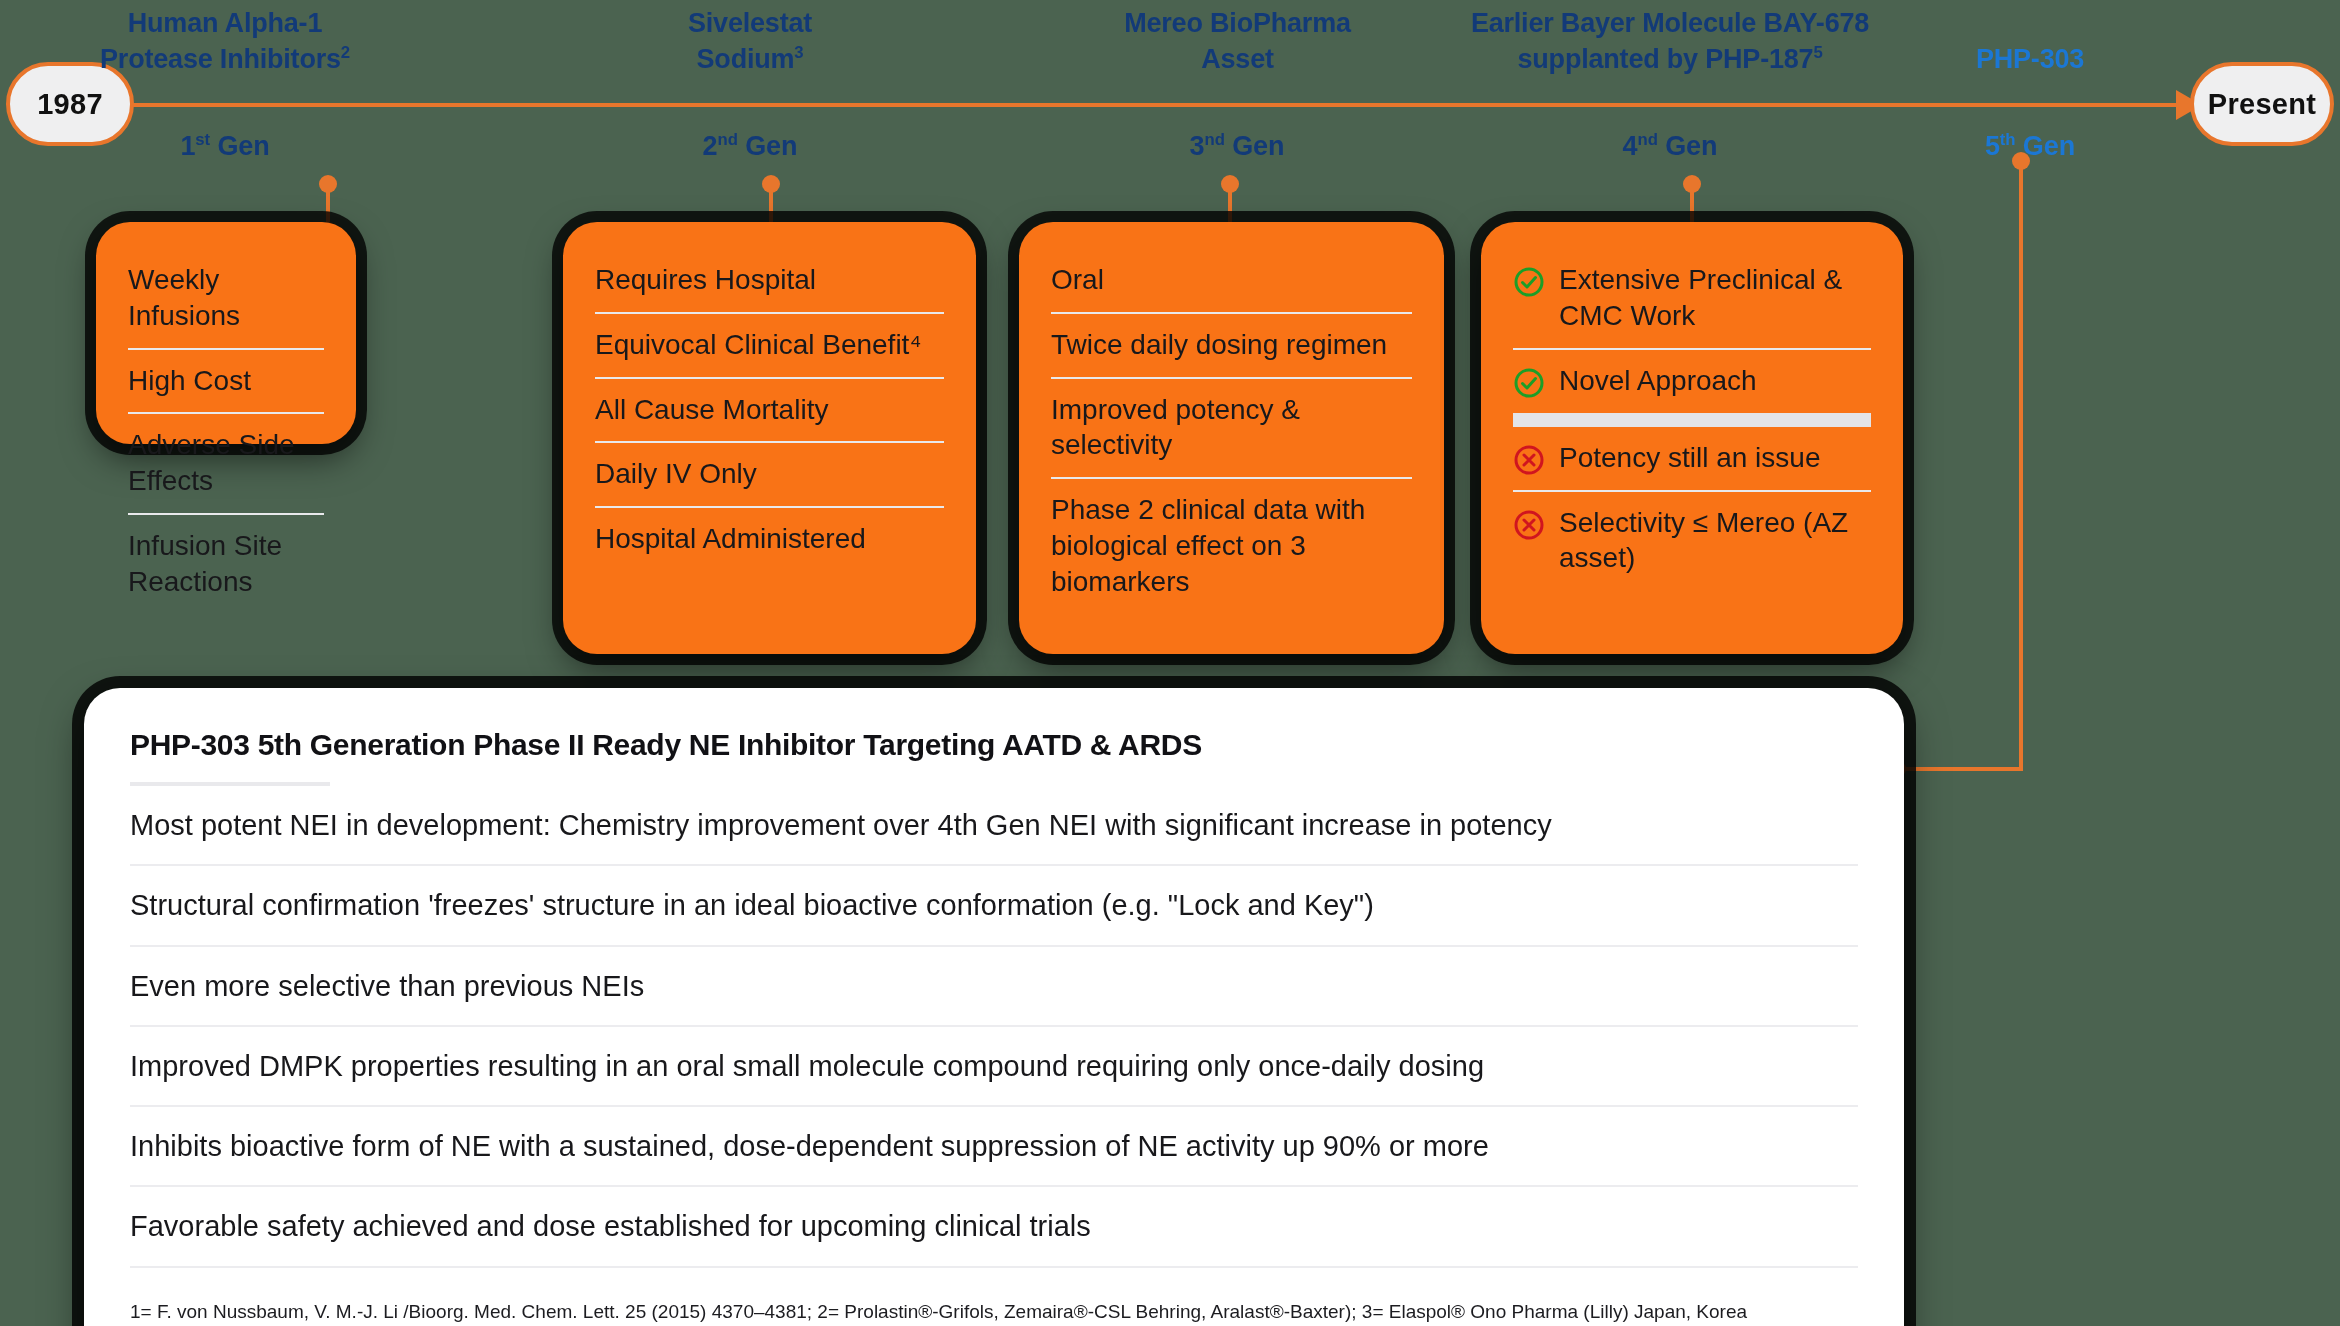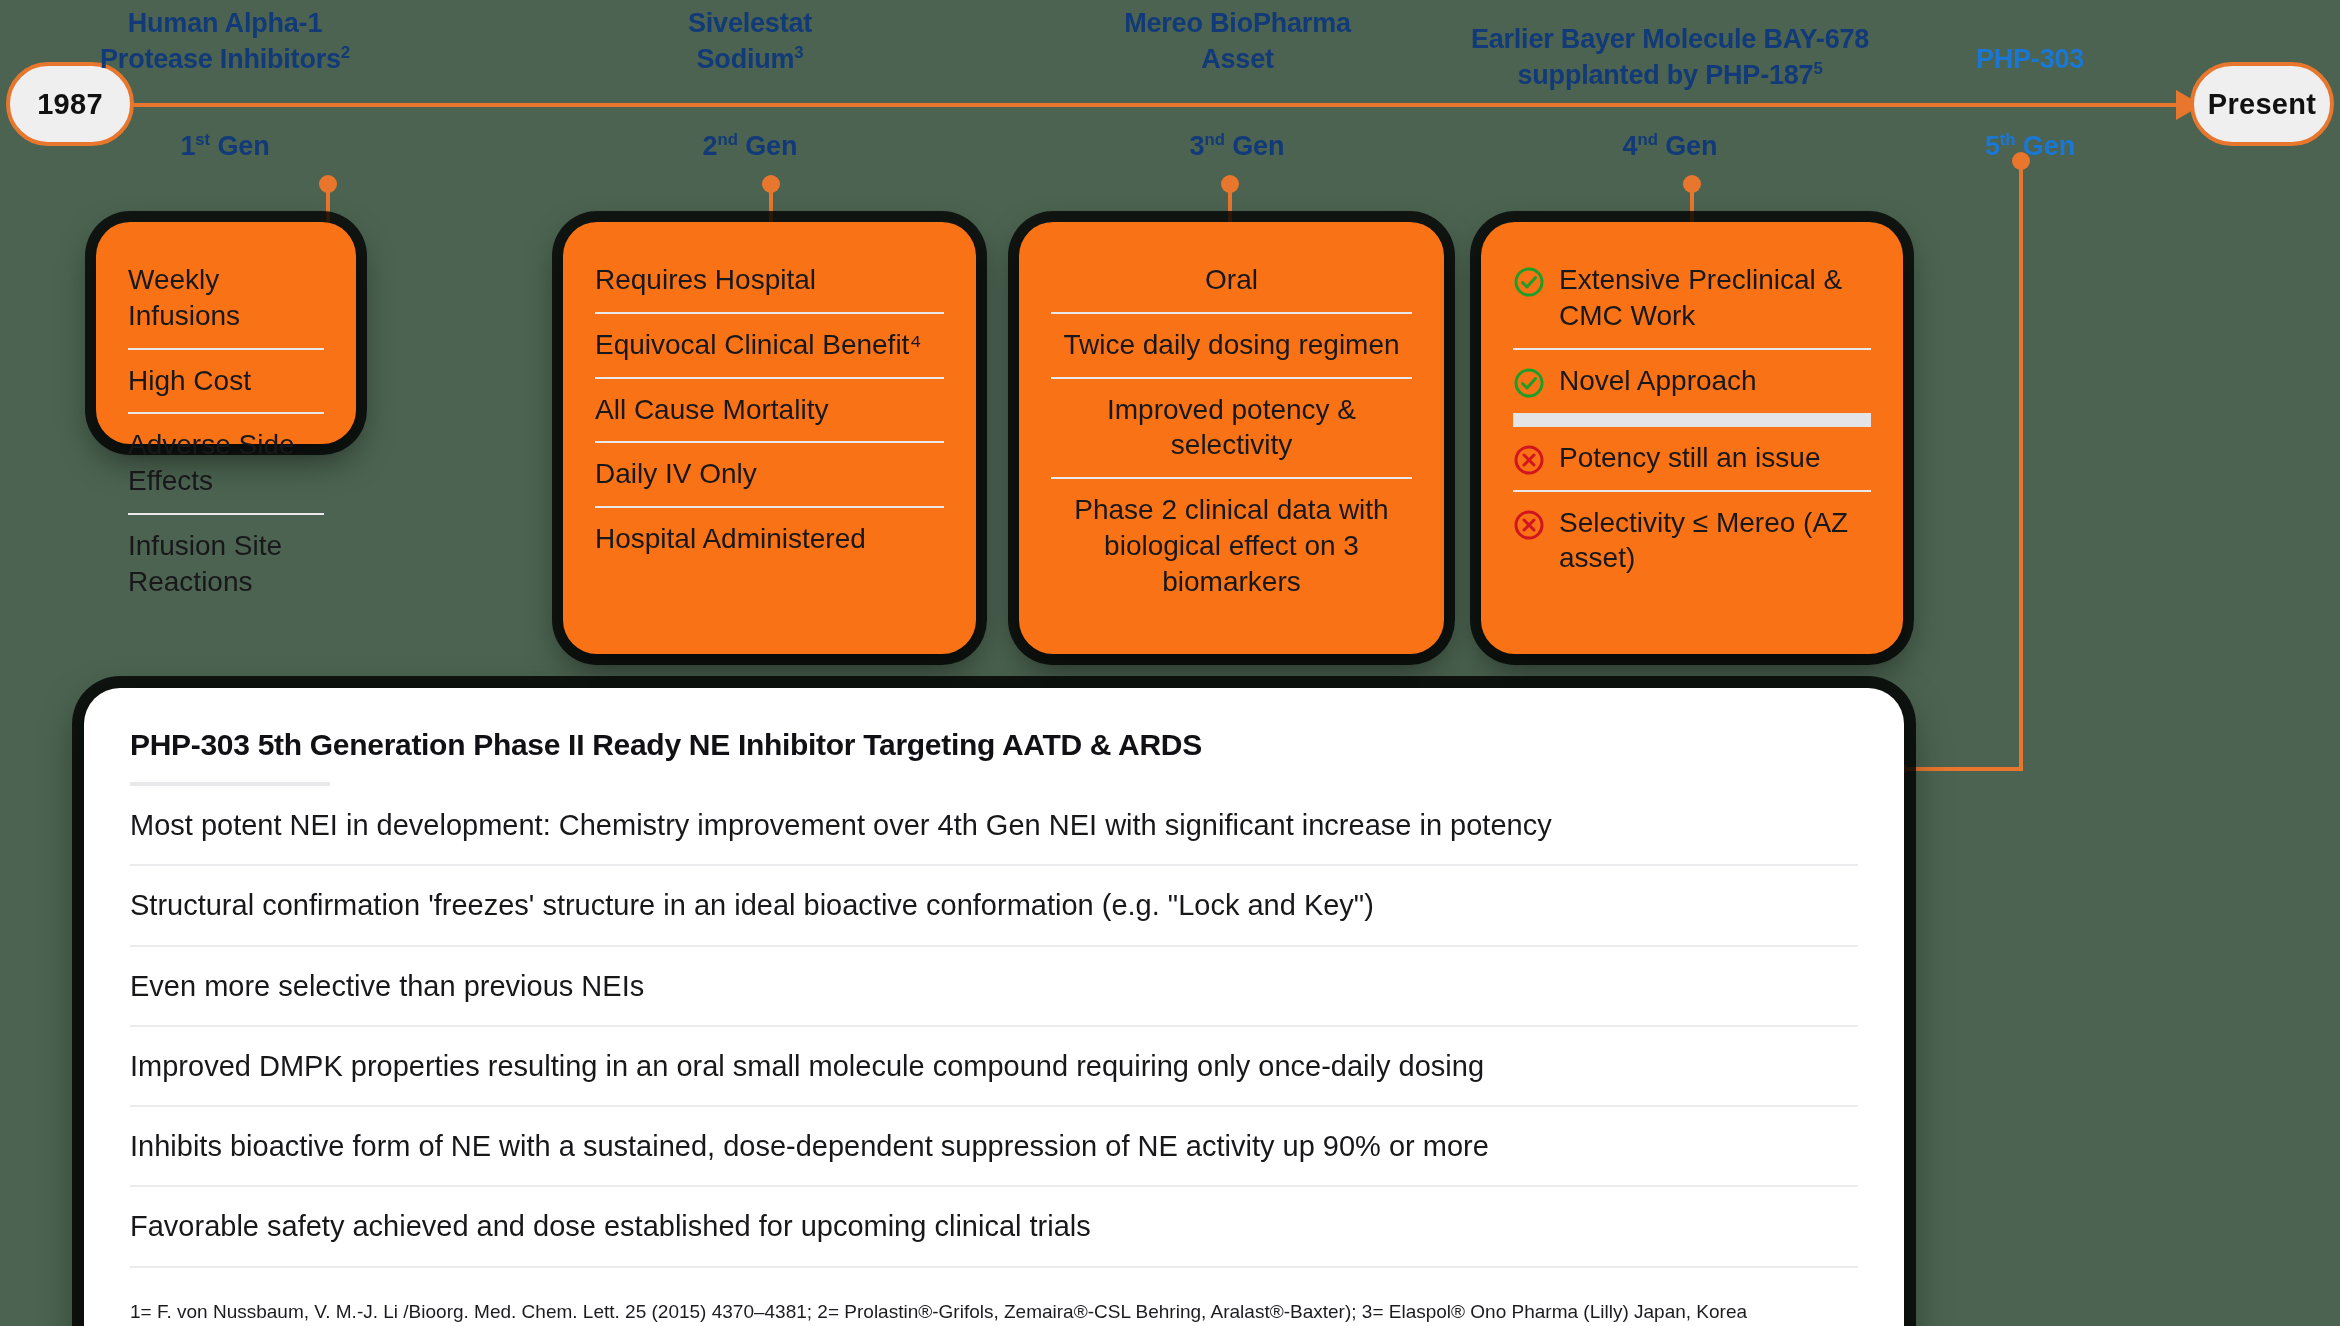--- a/index.html
+++ b/index.html
@@ -184,21 +184,21 @@
     <span>Mereo BioPharma</span><br>
     <span>Asset</span><sup></sup>
   </div>
   <div class="tl-gen-label" style="left:1152px; top:130px; width:170px;">
     <span>3</span><sup>nd</sup><span> Gen</span>
   </div>
   <div class="dot" style="left:1221px; top:175px;"></div>
   <div class="stem" style="left:1228px; top:182px; height:48px;"></div>
   <div class="dot" style="left:1221px; top:222px;"></div>
 
-  <div class="tl-top-label" style="left:1435px; top:6px; width:470px;margin-top:16px;">
+  <div class="tl-top-label" style="left:1435px; top:6px; width:470px;">
     <span>Earlier Bayer Molecule BAY-678</span><br>
     <span>supplanted by PHP-187</span><sup>5</sup>
   </div>
   <div class="tl-gen-label" style="left:1585px; top:130px; width:170px;">
     <span>4</span><sup>nd</sup><span> Gen</span>
   </div>
   <div class="dot" style="left:1683px; top:175px;"></div>
   <div class="stem" style="left:1690px; top:182px; height:48px;"></div>
   <div class="dot" style="left:1683px; top:222px;"></div>
 
@@ -244,21 +244,21 @@
       </div>
     <div class="gen-row">
         <span class="txt">Daily IV Only</span>
       </div>
     <div class="gen-row">
         <span class="txt">Hospital Administered</span>
       </div>
   </div>
 </div>
 
-<div class="card" id="card-3" style="left:1019px; top:222px; width:425px; height:432px;text-align:center;">
+<div class="card" id="card-3" style="left:1019px; top:222px; width:425px; height:432px;">
   <div class="card-inner">
     <div class="gen-row">
         <span class="txt">Oral</span>
       </div>
     <div class="gen-row">
         <span class="txt">Twice daily dosing regimen</span>
       </div>
     <div class="gen-row">
         <span class="txt">Improved potency &amp; selectivity</span>
       </div>

